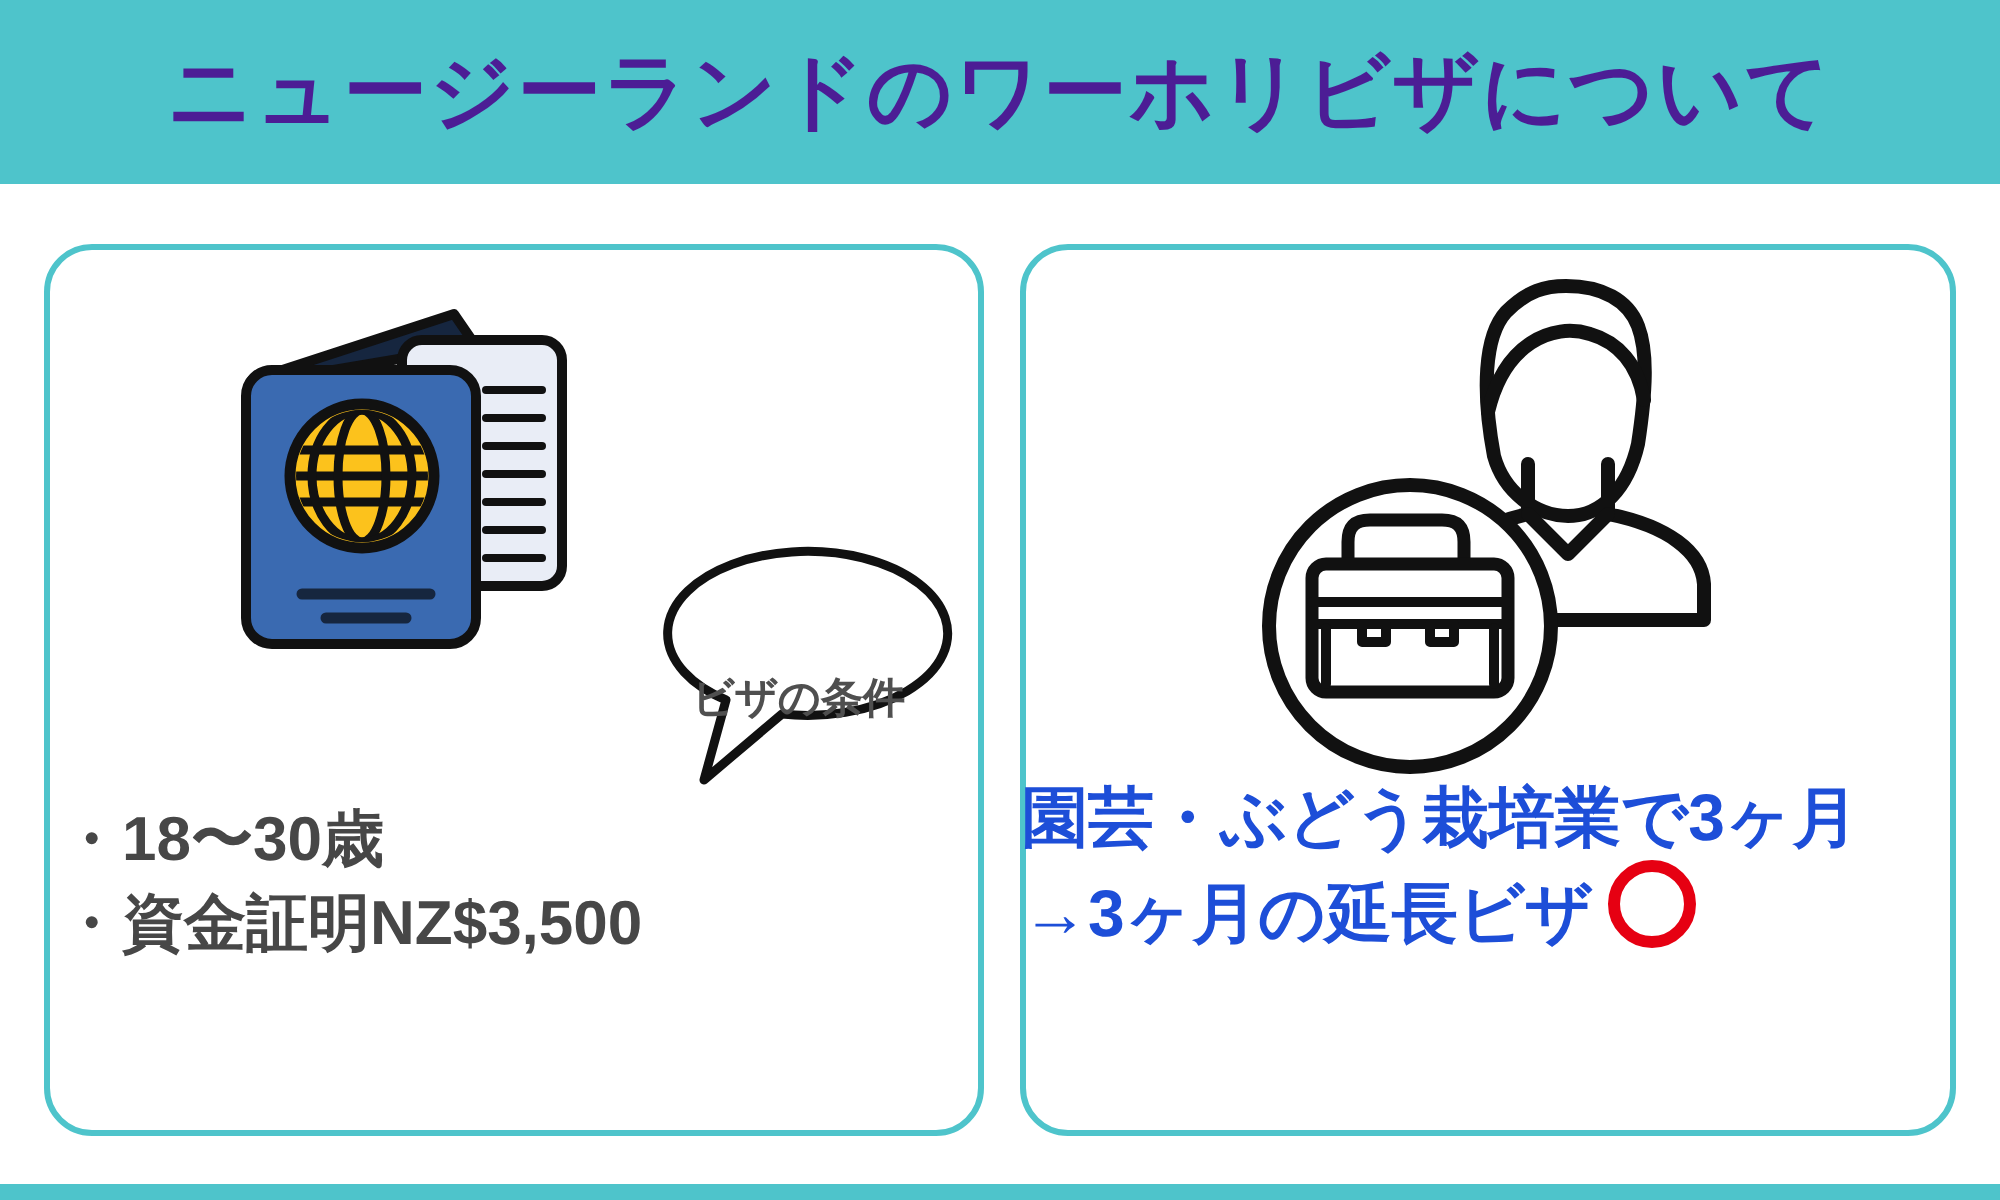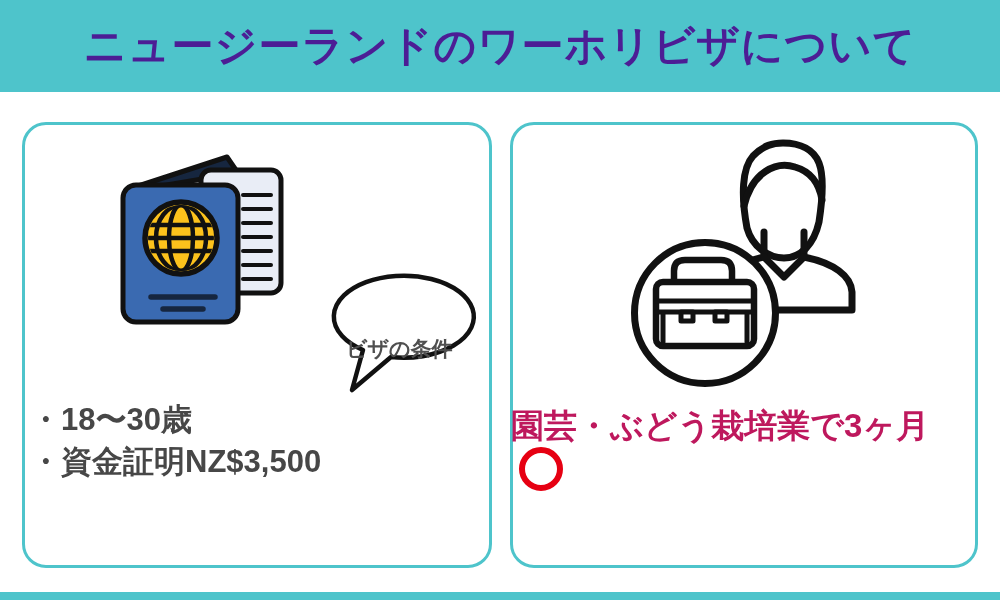--- a/index.html
+++ b/index.html
@@ -36,22 +36,22 @@
   }
   
   .bullets{
     position:absolute;left:30px;top:376px;
     font-size:31px;line-height:42px;font-weight:bold;color:#474747;white-space:nowrap;margin-top:23px;
   }
   
   .person-svg{position:absolute;left:622px;top:136px;width:242px;height:262px;}
   
   .right-text{
-    position:absolute;left:511px;top:404px;
-    font-size:33px;line-height:43px;font-weight:bold;color:#be185d;white-space:nowrap;
+    position:absolute;left:511px;top:387px;
+    font-size:33px;line-height:43px;font-weight:bold;color:#1d4ed8;white-space:nowrap;
   }
   .ok-circle{
     display:inline-block;width:32px;height:32px;border:6px solid #e60012;border-radius:50%;
     margin-left:8px;vertical-align:-6px;
   }
 </style>
 </head>
 <body>
 
 <div class="canvas">
@@ -131,18 +131,18 @@
       <rect x="681" y="312" width="12" height="9" fill="#ffffff" stroke-width="5"></rect>
       <rect x="715" y="312" width="12" height="9" fill="#ffffff" stroke-width="5"></rect>
       <line x1="663" y1="314" x2="663" y2="342" stroke-width="5"></line>
       <line x1="747" y1="314" x2="747" y2="342" stroke-width="5"></line>
     </g>
   </svg>
 
   <div class="right-text">
     <div>園芸・ぶどう栽培業で3ヶ月</div>
     <div>
-      <span class="ok-circle"></span>
+      <span>→3ヶ月の延長ビザ</span><span class="ok-circle"></span>
     </div>
   </div>
 
   <footer class="bottom-bar"></footer>
 </div>
 
 </body></html>

